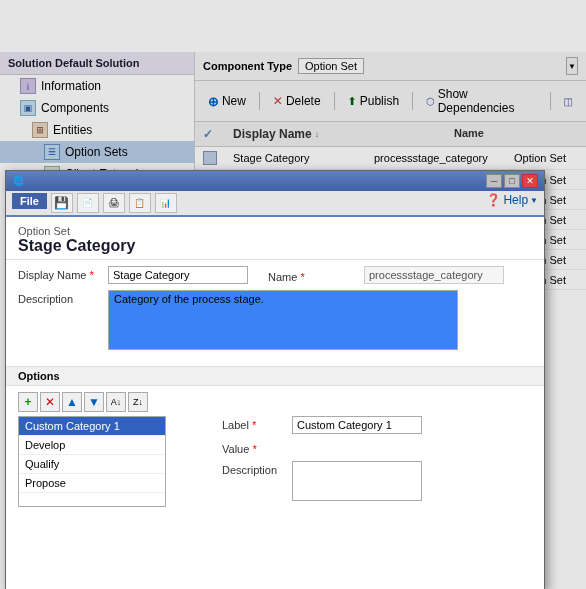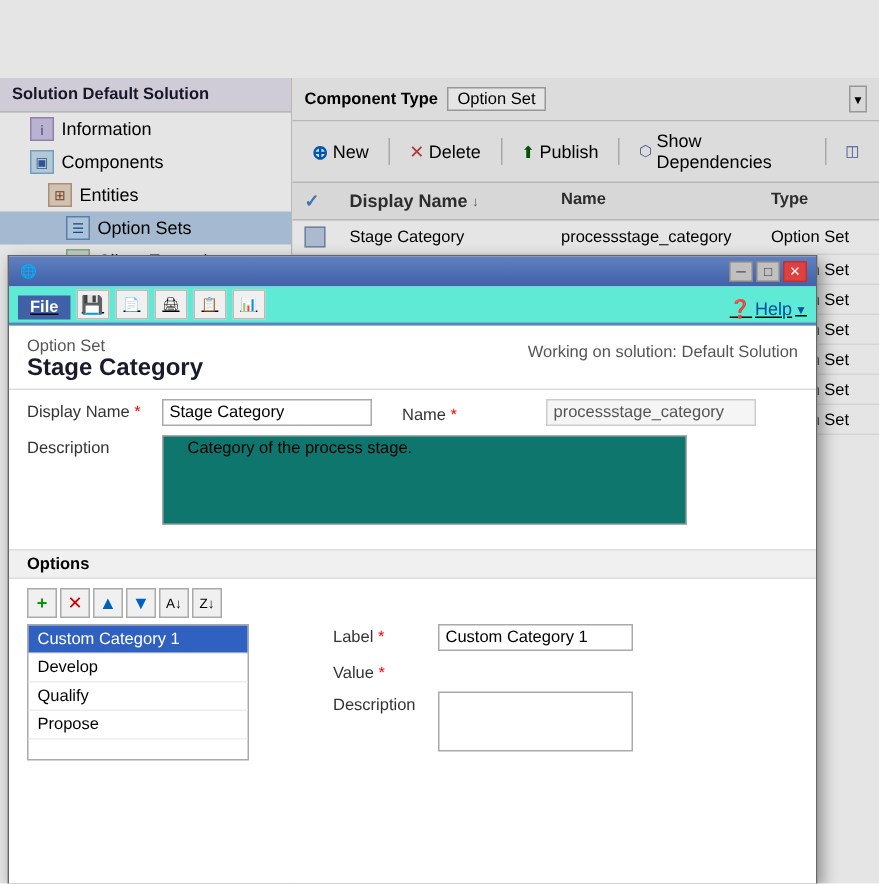--- a/index.html
+++ b/index.html
@@ -51,41 +51,41 @@
 
     
     .modal { position: absolute; top: 170px; left: 5px; width: 540px; height: 420px; background: #fff; border: 1px solid #666; box-shadow: 3px 3px 10px rgba(0,0,0,0.4); z-index: 20; display: flex; flex-direction: column; }
     .modal-titlebar { background: linear-gradient(to bottom, #6080c0, #4060a8); padding: 3px 6px; display: flex; align-items: center; justify-content: space-between; }
     .modal-titlebar-left { display: flex; align-items: center; gap: 4px; }
     .modal-titlebar-controls { display: flex; gap: 2px; }
     .modal-ctrl-btn { width: 16px; height: 14px; background: #c0c0c0; border: 1px solid #888; display: flex; align-items: center; justify-content: center; cursor: pointer; font-size: 9px; color: #333; }
     .modal-ctrl-btn.close { background: #e04040; color: #fff; border-color: #c03030; }
 
     
-    .modal-toolbar { background: #5eead4; border-bottom: 2px solid #6080c0; padding: 2px 6px; display: flex; align-items: flex-end; gap: 4px; text-decoration: underline; }
+    .modal-toolbar { background: #e5e5e5; border-bottom: 2px solid #6080c0; padding: 2px 6px; display: flex; align-items: flex-start; gap: 4px; }
     .file-btn { background: #4060a8; color: #fff; padding: 2px 8px; font-size: 11px; font-weight: bold; cursor: pointer; border: none; }
     .modal-tool-btn { width: 22px; height: 20px; background: #f0f0f0; border: 1px solid #bbb; display: flex; align-items: center; justify-content: center; cursor: pointer; font-size: 10px; }
     .modal-help-btn { margin-left: auto; background: transparent; border: none; color: #0050a0; cursor: pointer; font-size: 11px; display: flex; align-items: center; gap: 2px; }
 
     
     .modal-body { flex: 1; overflow: hidden; display: flex; flex-direction: column; }
     .modal-entity-header { padding: 8px 12px 4px 12px; border-bottom: 1px solid #ddd; }
     .entity-type-label { font-size: 11px; color: #555; }
     .entity-name { font-size: 16px; font-weight: bold; color: #1a1a2e; }
     .section-header { background: #f0f0f0; padding: 3px 12px; font-weight: bold; font-size: 11px; border-bottom: 1px solid #ddd; border-top: 1px solid #ddd; margin-top: 4px; }
 
     
     .form-fields { padding: 6px 12px; }
     .form-row { display: flex; align-items: flex-start; margin-bottom: 6px; }
     .form-label { width: 90px; padding-top: 3px; font-size: 11px; color: #333; }
     .form-label-required::after { content: ' *'; color: red; }
     .form-input { border: 1px solid #aaa; padding: 2px 4px; font-size: 11px; background: #fff; }
     .form-input-wide { width: 140px; }
     .form-input-readonly { background: #f5f5f5; color: #555; width: 140px; border: 1px solid #ccc; }
-    .form-textarea { border: 1px solid #aaa; padding: 2px 16px; font-size: 11px; background: #0f766e; resize: none; }
+    .form-textarea { border: 1px solid #aaa; padding: 2px 5px; font-size: 11px; background: #3b82f6; resize: none; }
     .name-field-group { display: flex; align-items: center; gap: 6px; margin-left: 20px; }
 
     
     .options-section { padding: 0 12px; flex: 1; }
     .options-toolbar { display: flex; gap: 2px; margin-bottom: 4px; }
     .opt-btn { width: 20px; height: 20px; border: 1px solid #aaa; background: #f0f0f0; display: flex; align-items: center; justify-content: center; cursor: pointer; font-size: 10px; }
 
     .options-content { display: flex; gap: 8px; }
     .options-list-container { width: 148px; border: 1px solid #aaa; }
     .options-list-item { padding: 3px 6px; font-size: 11px; cursor: pointer; border-bottom: 1px solid #eee; }
@@ -189,21 +189,20 @@
     </div>
   </div>
 
   <div class="table-header">
     <div class="table-col table-col-check"><span class="check-mark">✓</span></div>
     <div class="table-col table-col-display">
       <span>Display Name</span>
       <span class="sort-icon">↓</span>
     </div>
     <div class="table-col table-col-name">Name</div>
-    <div class="table-col table-col-type">Type</div>
   </div>
 
   <div>
     <div class="table-row">
       <div class="table-cell table-cell-icon">
         <div style="width:14px;height:14px;background:#c0d0e8;border:1px solid #8090b0;"></div>
       </div>
       <div class="table-cell table-cell-display">Stage Category</div>
       <div class="table-cell table-cell-name">processstage_category</div>
       <div class="table-cell table-cell-type">Option Set</div>
@@ -271,21 +270,20 @@
   </div>
 
   <div class="modal-body">
 
     <div class="modal-entity-header">
       <div style="display:flex; justify-content:space-between; align-items:flex-start;">
         <div>
           <div class="entity-type-label">Option Set</div>
           <div class="entity-name">Stage Category</div>
         </div>
-        <div style="font-size:11px;color:#555;padding-top:4px;">Working on solution: Default Solution</div>
       </div>
     </div>
 
 
     <div class="form-fields">
       <div class="form-row">
         <span class="form-label form-label-required">Display Name</span>
         <input class="form-input form-input-wide" type="text" value="Stage Category" style="">
         <div class="name-field-group">
           <span class="form-label form-label-required">Name</span>

